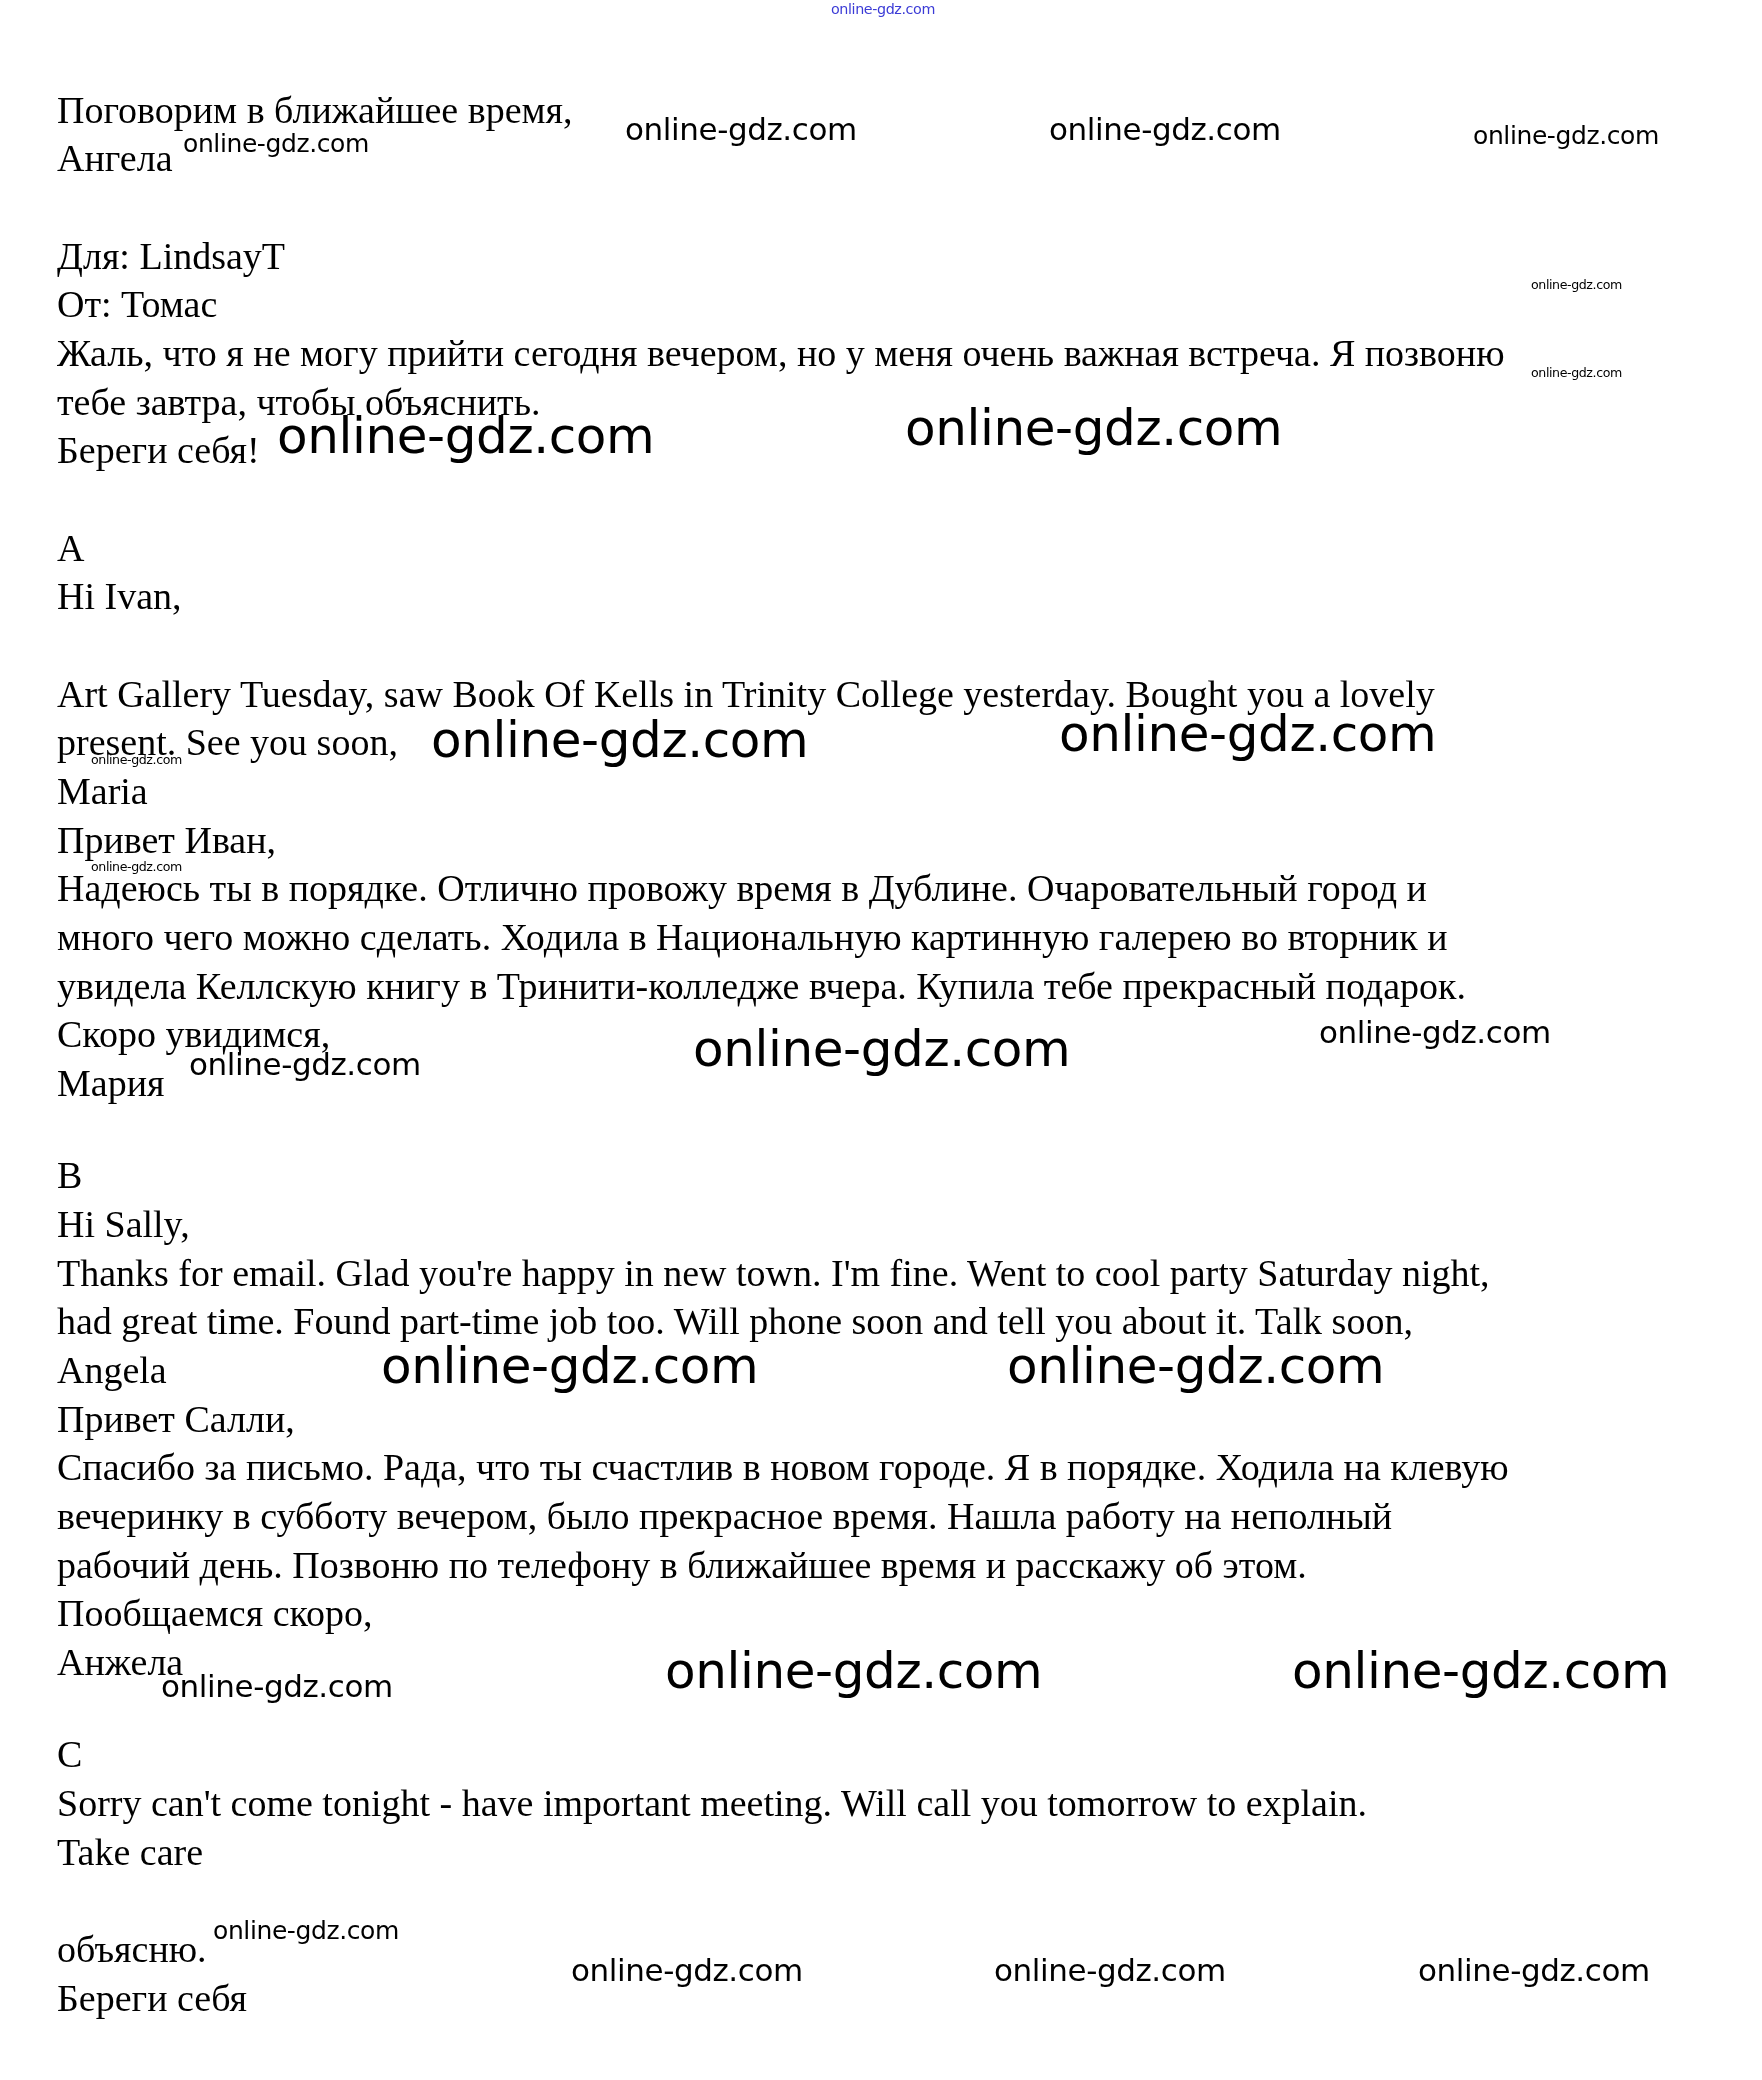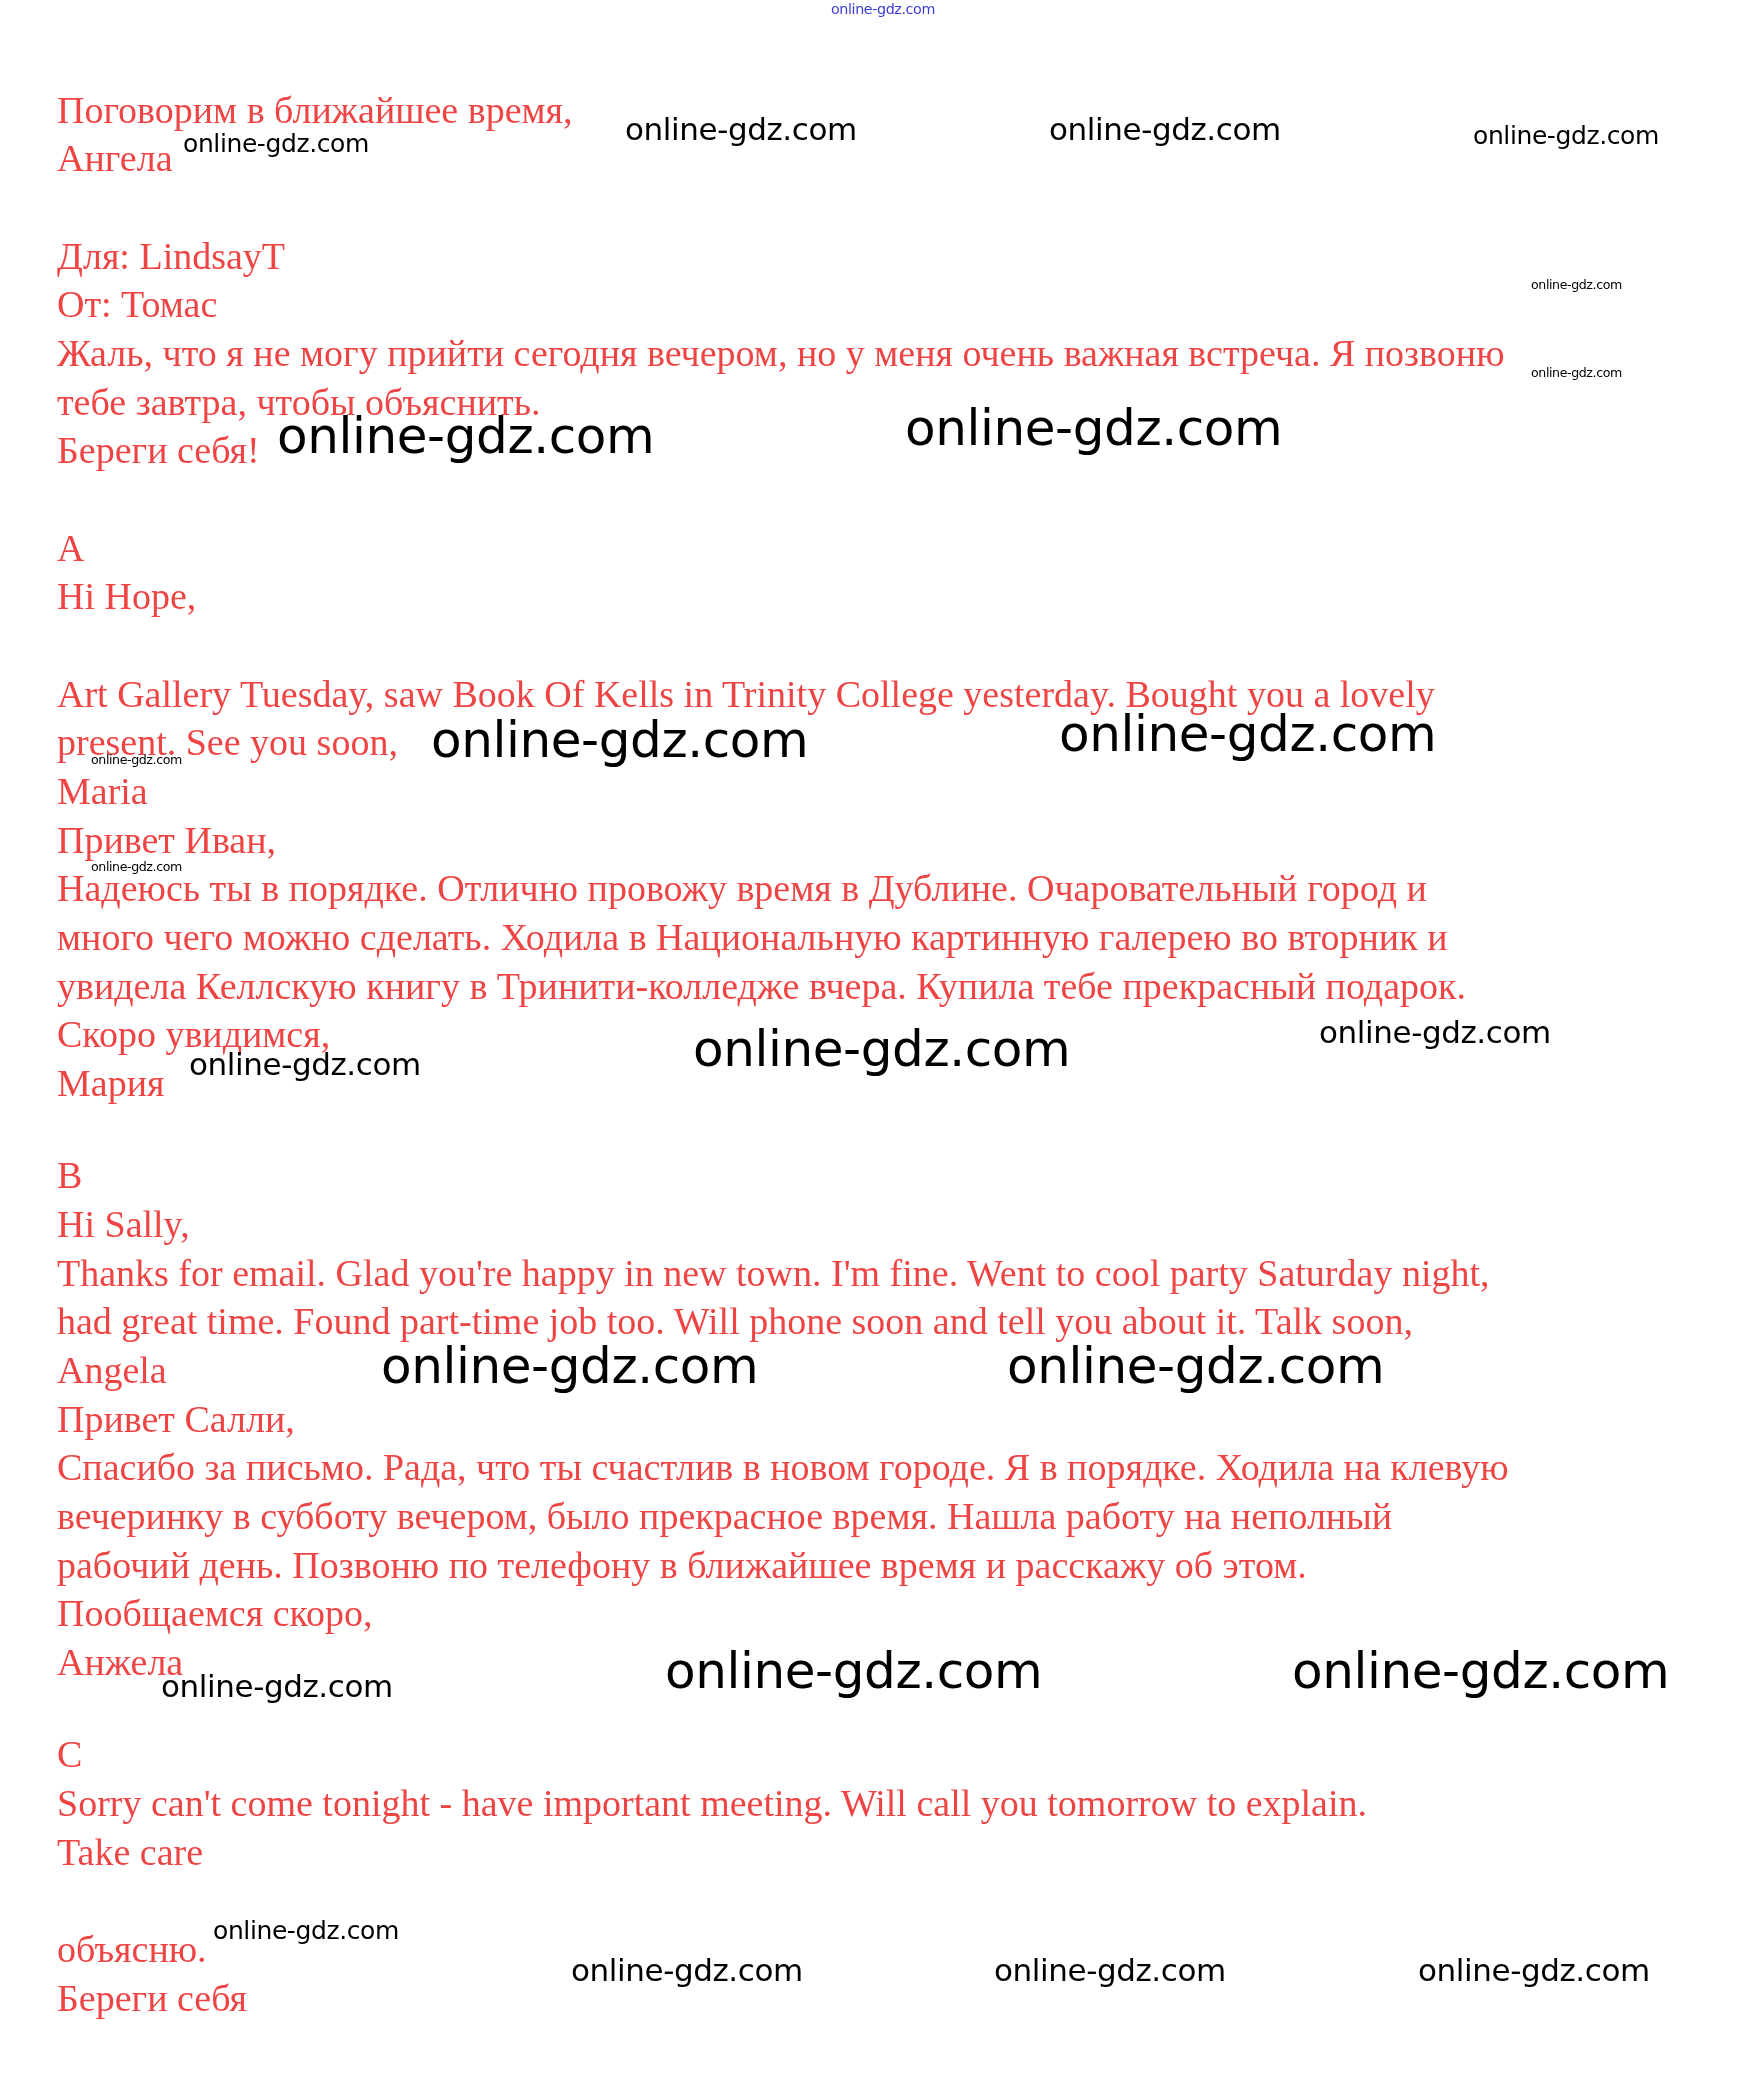--- a/index.html
+++ b/index.html
@@ -1,21 +1,21 @@
 <!DOCTYPE html>
 <html style="font-size:13.4px"><head>
 <meta charset="utf-8">
 <style>
   html, body { margin: 0; padding: 0; background: #ffffff; }
   body { width: 1762px; height: 2080px; position: relative; overflow: hidden; }
   .page { position: absolute; left: 0; top: 0; width: 1762px; height: 2080px; background: #fff; }
   .line {
     position: absolute; left: 57px;
     font-family: "Liberation Serif", "DejaVu Serif", serif;
-    font-size: 38px; color: #ef4444; white-space: nowrap; line-height: 1;
+    font-size: 38px; color: #000000; white-space: nowrap; line-height: 1;
   }
   .wm {
     position: absolute; font-family: "DejaVu Sans", "Liberation Sans", sans-serif;
     color: #000; white-space: nowrap; line-height: 1; letter-spacing: -0.4px;
   }
   .wm.xl { font-size: 50px; }
   .wm.md { font-size: 31px; }
   .wm.sm { font-size: 25px; }
   .wm.xs { font-size: 12.6px; }
   .wm.top { font-size: 14.3px; color: #3b3bd6; font-family: "DejaVu Sans", sans-serif; }
@@ -38,21 +38,21 @@
   <div class="line" style="top:285px;">От: Томас</div>
   <div class="wm xs" style="left:1531px; top:279px;">online-gdz.com</div>
   <div class="line" style="top:334px;">Жаль, что я не могу прийти сегодня вечером, но у меня очень важная встреча. Я позвоню</div>
   <div class="wm xs" style="left:1531px; top:367px;">online-gdz.com</div>
   <div class="line" style="top:383px;">тебе завтра, чтобы объяснить.</div>
   <div class="line" style="top:431px;">Береги себя!</div>
   <div class="wm xl" style="left:277px; top:411px;">online-gdz.com</div>
   <div class="wm xl" style="left:905px; top:403px;">online-gdz.com</div>
 
   <div class="line" style="top:529px;">A</div>
-  <div class="line" style="top:577px;">Hi Hope,</div>
+  <div class="line" style="top:577px;">Hi Ivan,</div>
   <div class="line" style="top:675px;">Art Gallery Tuesday, saw Book Of Kells in Trinity College yesterday. Bought you a lovely</div>
   <div class="line" style="top:723px;">present. See you soon,</div>
   <div class="wm xl" style="left:431px; top:715px;">online-gdz.com</div>
   <div class="wm xl" style="left:1059px; top:709px;">online-gdz.com</div>
   <div class="wm xs" style="left:91px; top:754px;">online-gdz.com</div>
   <div class="line" style="top:772px;">Maria</div>
 
   <div class="line" style="top:821px;">Привет Иван,</div>
   <div class="wm xs" style="left:91px; top:861px;">online-gdz.com</div>
   <div class="line" style="top:869px;">Надеюсь ты в порядке. Отлично провожу время в Дублине. Очаровательный город и</div>

